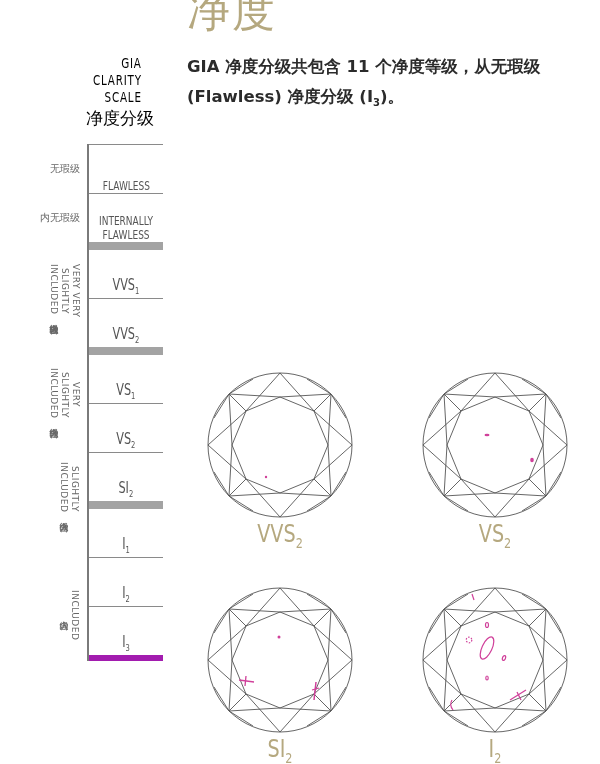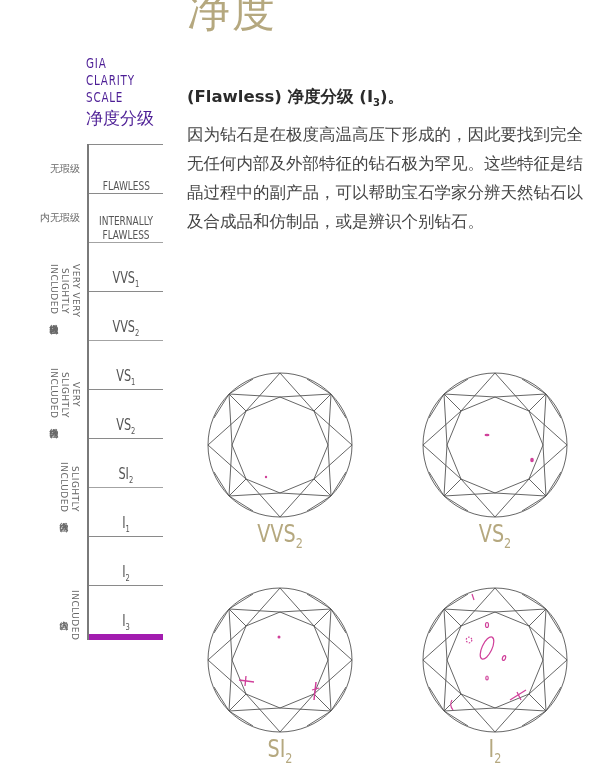--- a/index.html
+++ b/index.html
@@ -1,32 +1,32 @@
 <!DOCTYPE html>
 <html><head>
 <meta charset="utf-8">
 <style>
   html, body { margin:0; padding:0; background:#ffffff; }
   body { width:600px; height:764px; position:relative; overflow:hidden;
          font-family:"DejaVu Sans", sans-serif; color:#3a3a3a; }
   .title { position:absolute; left:187px; top:-14px; font-size:43px; color:#b5a87f;
            font-weight:300; letter-spacing:2px; line-height:50px; }
-  .scale-head { position:absolute; left:86px; top:55px; color:#4c1d95;
-                font-family:"DejaVu Sans Condensed","DejaVu Sans", sans-serif; }
+  .scale-head { position:absolute; left:86px; top:55px; color:#000000;
+                font-family:"DejaVu Sans Condensed","DejaVu Sans", sans-serif;text-align:right; }
   .scale-head .en { font-size:14px; line-height:17px; letter-spacing:1px; transform:scaleX(0.82); transform-origin:left; display:block; }
   .scale-head .zh { font-size:17px; line-height:22px; display:block; margin-top:1px; }
   .text { position:absolute; left:187px; top:52px; width:400px; }
   .lead { font-weight:bold; font-size:16.5px; line-height:30px; color:#2b2b2b; }
   .body { font-size:16.5px; line-height:29px; color:#444; margin-top:2px; }
   sub.s { font-size:10px; }
   
   .table { position:absolute; left:87px; top:144px; width:74px; border-left:2px solid #7a7a7a; }
   .cell { position:relative; height:48px; border-top:1px solid #8a8a8a; display:flex; align-items:flex-end; justify-content:center;
           color:#555; text-align:center; }
-  .cell.thick { border-top:1px solid #a3a3a3; }
+  .cell.thick { border-top:8px solid #a3a3a3; }
   .cell.last { border-bottom:6px solid #a21caf; }
   .cell .lbl { font-size:12px; line-height:14px; transform:scaleX(0.75); white-space:nowrap; }
   .cell .lbl.big { font-size:15px; }
   .cell sub { font-size:9px; }
   .side-zh { position:absolute; right:calc(600px - 80px); font-size:10px; color:#666; white-space:nowrap; }
   .vert { position:absolute; writing-mode:vertical-rl; font-size:9px; color:#666; line-height:11px; text-align:center; }
   .vert .en { letter-spacing:0.5px; }
   
   .diamond { position:absolute; }
   .diamond svg { display:block; }
@@ -40,24 +40,23 @@
 
 <div class="scale-head">
   <span class="en">GIA</span>
   <span class="en">CLARITY</span>
   <span class="en">SCALE</span>
   <span class="zh">净度分级</span>
 </div>
 
 <div class="text">
   <div class="lead">
-    <br>
+    <span>GIA 净度分级共包含 11 个净度等级，从无瑕级</span><br>
     <span>(Flawless) 净度分级 (I</span><sub class="s">3</sub><span>)。</span>
   </div>
-  <div class="body">因为钻石是在极度高温高压下形成的，因此要找到完全无任何内部及外部特征的钻石极为罕见。这些特征是结晶过程中的副产品，可以帮助宝石学家分辨天然钻石以及合成品和仿制品，或是辨识个别钻石。</div>
 </div>
 
 <div class="side-zh" style="top:162px;">无瑕级</div>
 <div class="side-zh" style="top:211px;text-align:right;">内无瑕级</div>
 
 <div class="vert" style="left:48px; top:248px; height:86px;">
   <span class="en">VERY VERY SLIGHTLY</span>
   <span class="en">INCLUDED</span>
   <span>极轻微内含级</span>
 </div>

